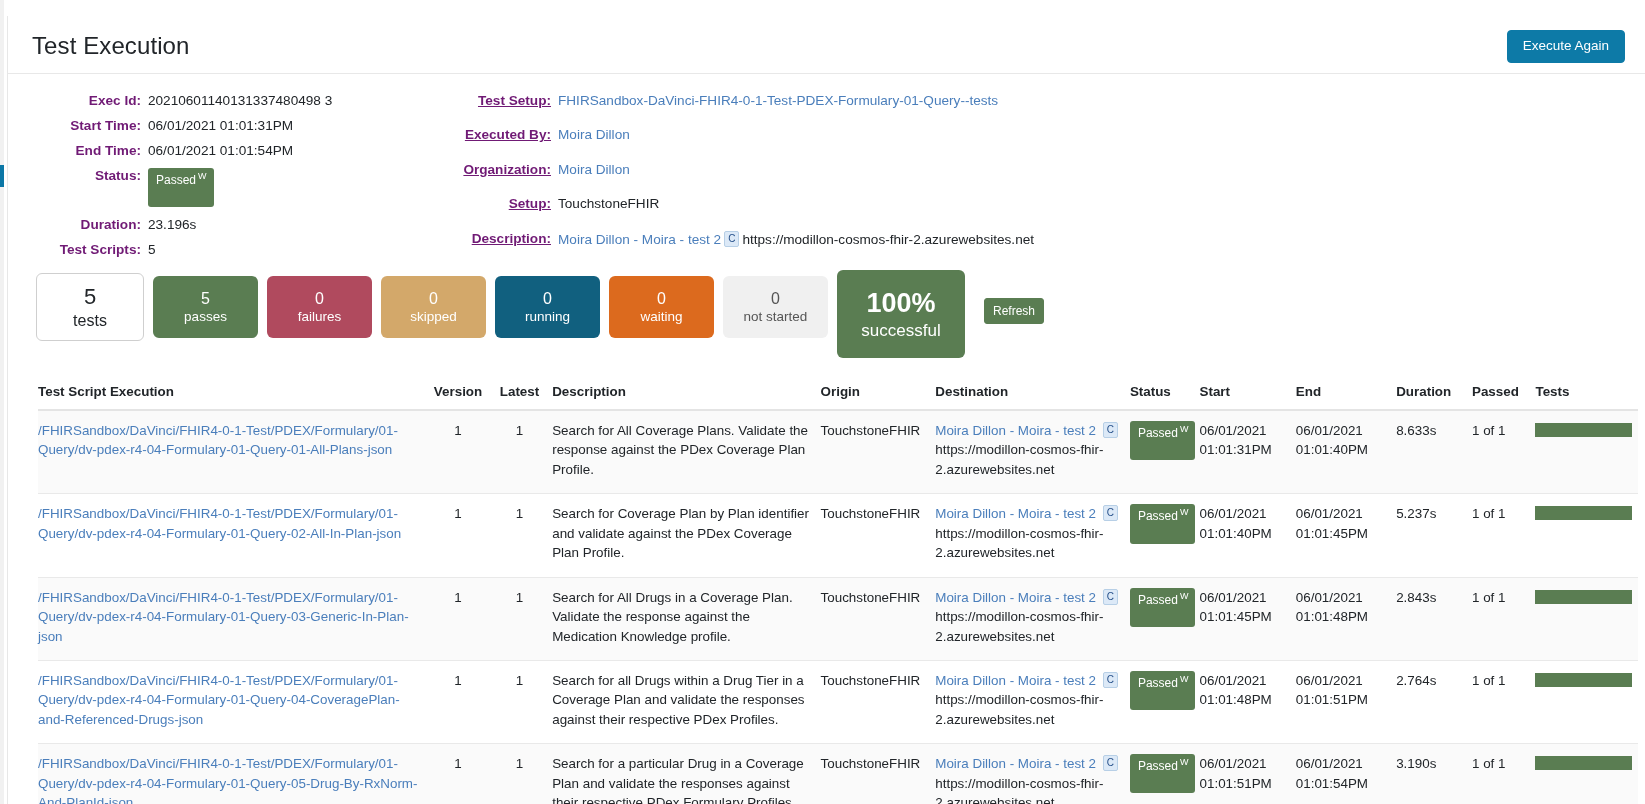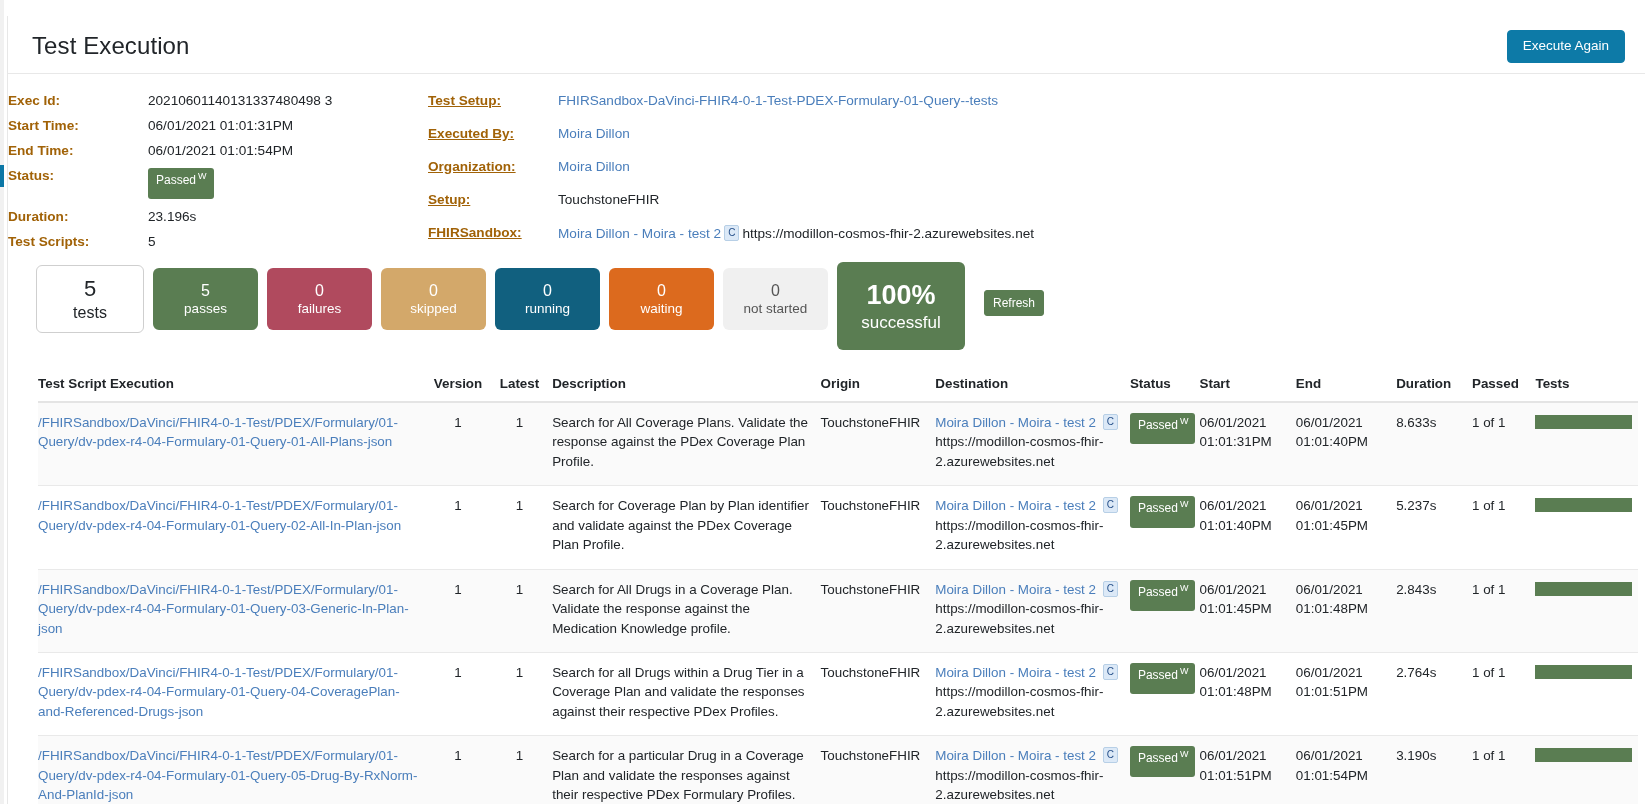--- a/index.html
+++ b/index.html
@@ -43,29 +43,29 @@
   .details {
     display: flex; padding: 14px 0 6px 0;
   }
   .det-col { display: table; }
   .det-col.left { width: 420px; }
   .det-col.right { width: 900px; }
   .det-row { display: table-row; }
   .det-lab, .det-val {
     display: table-cell; padding: 5px 0; font-size: 13.6px; vertical-align: top;
   }
-  .det-lab { text-align: left; font-weight: bold; color: #a16207; white-space: nowrap; padding-right: 7px; }
+  .det-lab { text-align: right; font-weight: bold; color: #701a75; white-space: nowrap; padding-right: 7px; }
   .det-col.left .det-lab { width: 140px; }
   .det-col.right .det-lab { width: 130px; text-decoration: underline; }
   .det-val { color: #212529; }
   .lnk { color: #4a7ebb; text-decoration: none; cursor: pointer; }
 
   .badge-passed {
     display: inline-block; background: #5a7d52; color: #fff;
-    font-size: 12px; border-radius: 3px; padding: 4px 7px 12px 8px; line-height: 1.1;
+    font-size: 12px; border-radius: 3px; padding: 4px 7px 20px 8px; line-height: 1.1;
   }
   .badge-passed sup { font-size: 9px; margin-left: 2px; vertical-align: super; }
 
   .tag-c {
     display: inline-block; background: #dce9f7; border: 1px solid #b7cfe6;
     color: #26508a; font-size: 10px; line-height: 1; padding: 2px 3px;
     border-radius: 2px; vertical-align: 2px; margin: 0 3px;
   }
 
   
@@ -194,21 +194,21 @@
         <div class="det-lab">Organization:</div>
         <div class="det-val">
           <a class="lnk">Moira Dillon</a>
         </div>
       </div>
       <div class="det-row">
         <div class="det-lab">Setup:</div>
         <div class="det-val">TouchstoneFHIR</div>
       </div>
       <div class="det-row">
-        <div class="det-lab">FHIRSandbox:</div>
+        <div class="det-lab">Description:</div>
         <div class="det-val">
           <a class="lnk">Moira Dillon - Moira - test 2</a><span class="tag-c">C</span><span class="dest-url">https://modillon-cosmos-fhir-2.azurewebsites.net</span>
         </div>
       </div>
     </div>
   </div>
 
   <div class="stats">
     <div class="stat tests">
       <div class="num">5</div>

